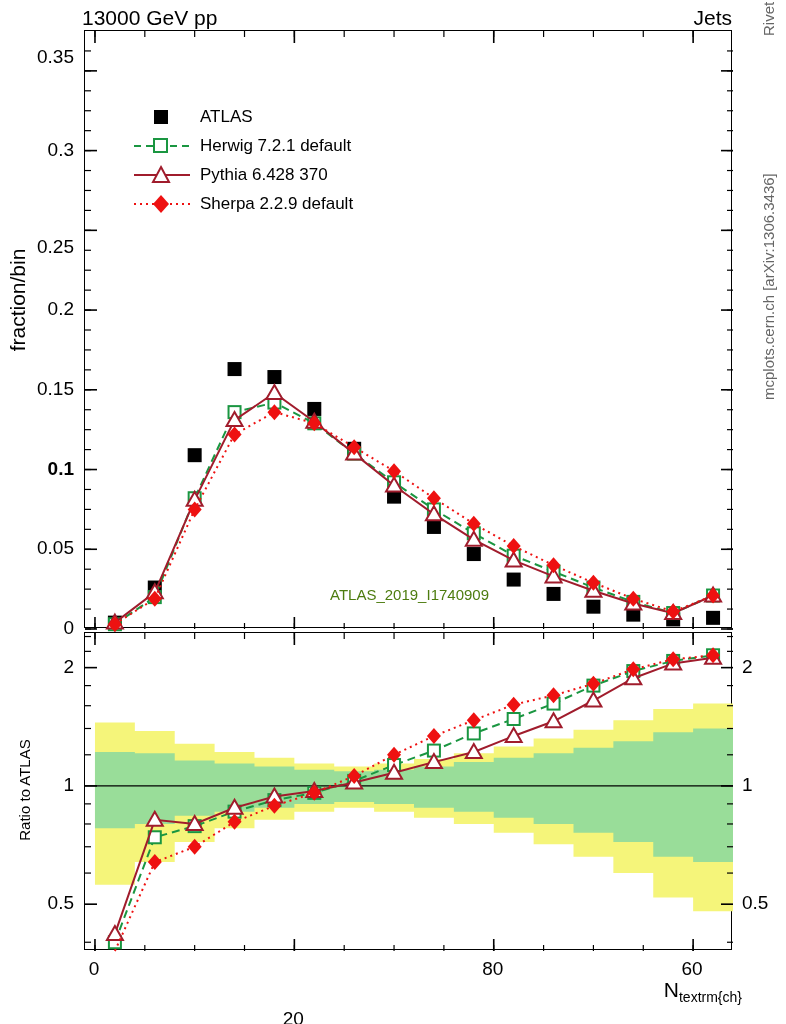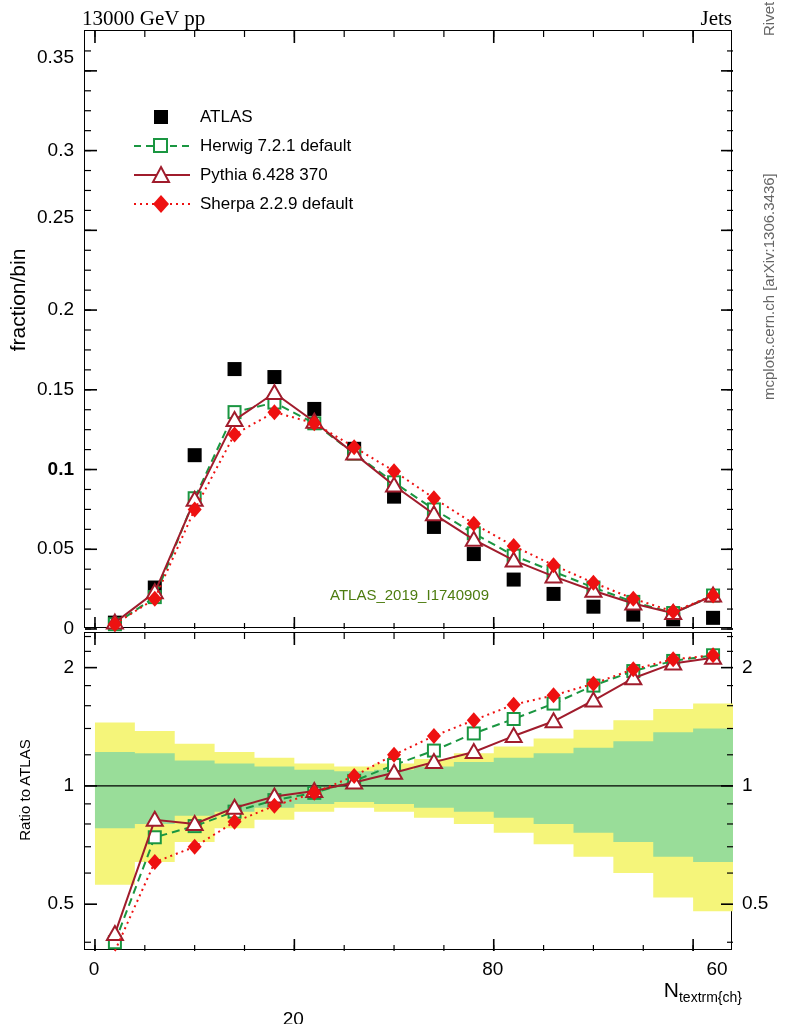--- a/index.html
+++ b/index.html
@@ -1,19 +1,19 @@
 <!DOCTYPE html>
 <html><head>
 <meta charset="utf-8">
 <style>
   html,body{margin:0;padding:0;background:#ffffff;}
   body{width:786px;height:1024px;font-family:"Liberation Sans",sans-serif;color:#000;}
   #root{position:relative;width:786px;height:1024px;overflow:hidden;}
 
-  .txt{position:absolute;white-space:nowrap;font-family:Liberation Serif, serif;}
+  .txt{position:absolute;white-space:nowrap;}
 
   
   .hdr{font-size:21px;top:6px;}
   #hdr-left{left:82px;}
   #hdr-right{right:54px;text-align:center;}
 
   
   .rot{position:absolute;transform-origin:0 0;transform:rotate(-90deg);font-size:15px;color:#666;white-space:nowrap;}
 
   
@@ -236,21 +236,21 @@
         <polygon points="588.1846153846154,572.4586666666667 595.1846153846154,580.4586666666667 588.1846153846154,588.4586666666667 581.1846153846154,580.4586666666667" fill="#ee1111"></polygon>
         <polygon points="628.0615384615385,556.512 635.0615384615385,564.512 628.0615384615385,572.512 621.0615384615385,564.512" fill="#ee1111"></polygon>
       </svg>
   </div>
 
   <div class="ytick" id="myt0" style="left: 10px; width: 64px; top: 628px;">0</div>
   <div class="ytick" id="myt1" style="left: 10px; width: 64px; top: 548.267px;">0.05</div>
   <div class="ytick" id="myt2" style="left: 10px; width: 64px; top: 468.533px; font-weight: bold;">0.1</div>
   <div class="ytick" id="myt3" style="left: 10px; width: 64px; top: 388.8px;">0.15</div>
   <div class="ytick" id="myt4" style="left: 10px; width: 64px; top: 309.067px;">0.2</div>
-  <div class="ytick" id="myt5" style="left: 10px; width: 64px; top: 217px;">0.25</div>
+  <div class="ytick" id="myt5" style="left: 10px; width: 64px; top: 247px;">0.25</div>
   <div class="ytick" id="myt6" style="left: 10px; width: 64px; top: 149.6px;">0.3</div>
   <div class="ytick" id="myt7" style="left: 10px; width: 64px; top: 57px;">0.35</div>
 
   <div id="ylabel-main">fraction/bin</div>
 
 
   <div id="legend">
     <div class="legrow">
       <svg width="62" height="26">
         <rect x="22" y="6" width="14" height="14" fill="#000000"></rect>
@@ -408,14 +408,14 @@
 
 <div class="ytick" style="left: 10px; top: 903.173px;;width:64px;">0.5</div>
     <div class="ytickR" style="left: 742px; top: 903.173px;">0.5</div>
     <div class="ytick" style="left: 10px; top: 784.9px;;width:64px;">1</div>
     <div class="ytickR" style="left: 742px; top: 784.9px;">1</div>
     <div class="ytick" style="left: 10px; top: 666.628px;;width:64px;">2</div>
     <div class="ytickR" style="left: 742px; top: 666.628px;">2</div>
     <div class="xtick" style="left: 93.9692px; top: 958px;">0</div>
     <div class="xtick" style="left: 293.354px; top: 1008px; text-decoration: underline;">20</div>
     <div class="xtick" style="left: 492.738px; top: 958px;">80</div>
-    <div class="xtick" style="left: 692.123px; top: 958px; margin-left: 25px;">60</div>
+    <div class="xtick" style="left: 692.123px; top: 958px;">60</div>
   </div>
 
 </body></html>

